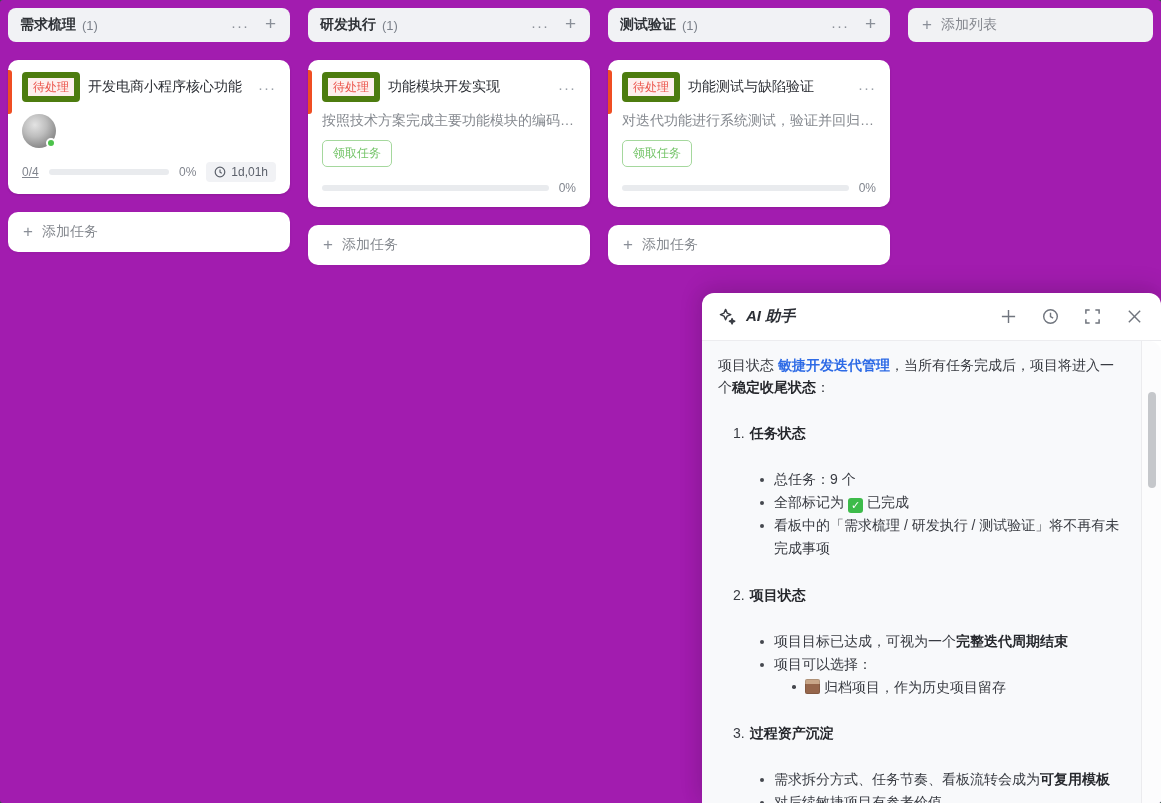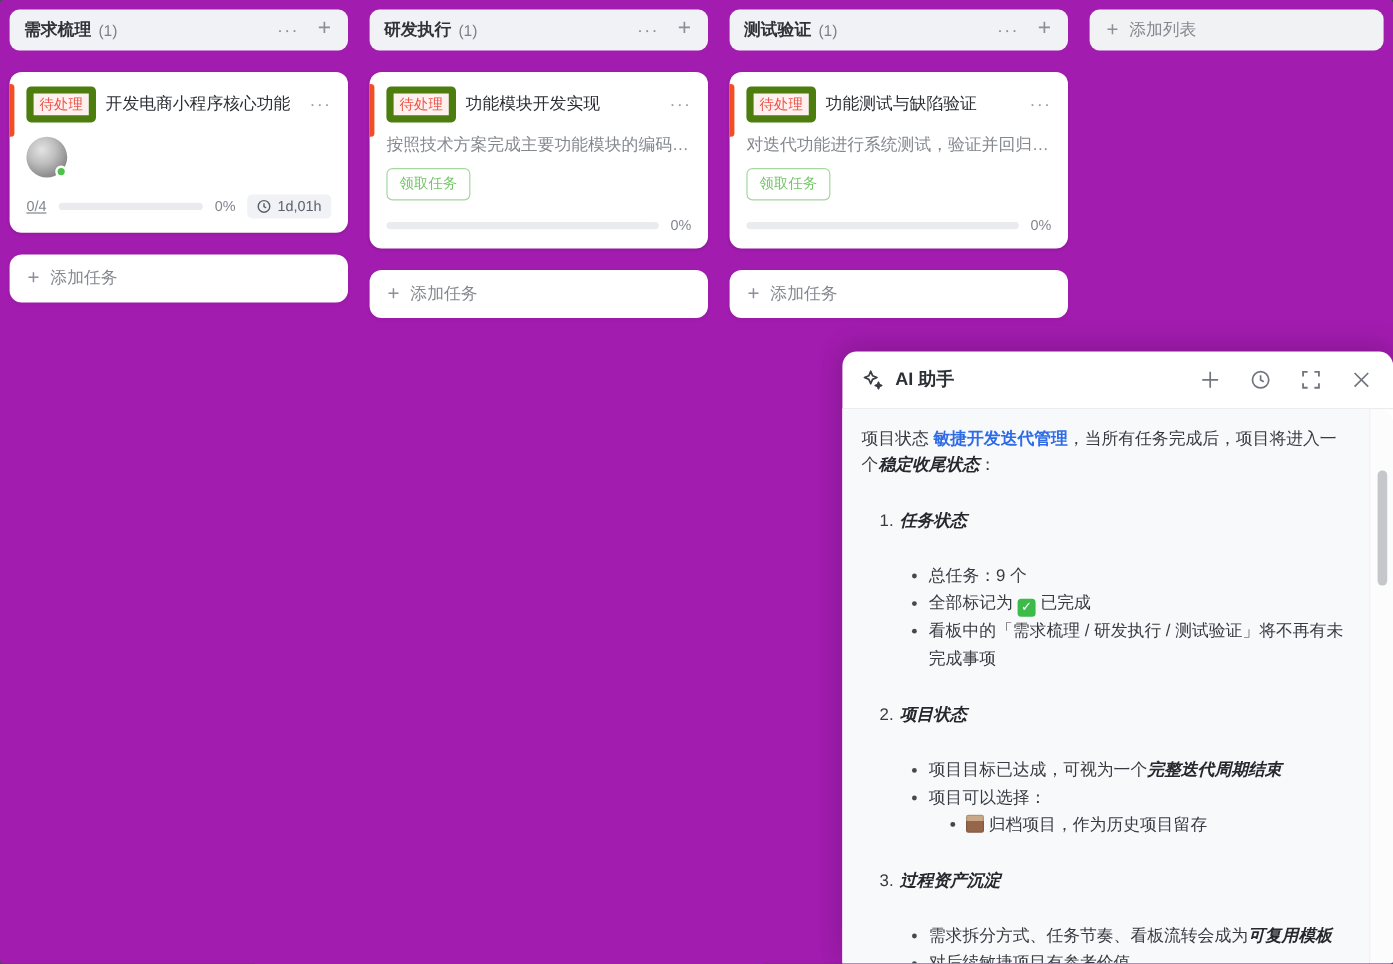--- a/index.html
+++ b/index.html
@@ -40,30 +40,30 @@
   .add-task { margin-top:18px; height:40px; background:#fff; border-radius:10px; display:flex; align-items:center; padding:0 15px;
               color:#85898f; font-size:14px; box-shadow:0 1px 3px rgba(0,0,0,.06); cursor:pointer; }
   .add-task .plus, .add-list .plus { font-size:17px; color:#8a8f98; margin-right:9px; }
 
   .add-list { position:absolute; top:8px; left:908px; width:245px; height:34px; background:#f1f2f4; border-radius:8px;
               display:flex; align-items:center; padding:0 14px; color:#85888f; font-size:14px; cursor:pointer; }
 
   
   .panel { position:absolute; left:702px; top:293px; right:0; bottom:0; background:#fff; border-radius:12px 12px 0 0;
            box-shadow:0 -6px 24px rgba(0,0,0,.12), -4px 0 18px rgba(0,0,0,.06); }
-  .panel-hdr { height:48px; display:flex; align-items:center; padding:0 18px 0 16px; border-bottom:1px solid #ececef; }
+  .panel-hdr { height:48px; display:flex; align-items:center; padding:0 18px 0 16px; border-bottom:1px solid #ececef;font-style:italic; }
   .panel-title { font-size:15px; font-weight:600; color:#2c2f36; margin-left:9px; }
   .hdr-icons { margin-left:auto; display:flex; align-items:center; gap:25px; }
   .hicon { width:17px; height:17px; color:#70757e; cursor:pointer; display:block; }
   .panel-body { position:absolute; left:0; right:20px; top:48px; bottom:0; background:#f8f9fb; padding:13px 20px 0 16px;
                 font-size:14px; line-height:22px; color:#383b42; overflow:hidden; }
   .gutter { position:absolute; right:0; top:48px; bottom:0; width:20px; background:#fcfcfd; border-left:1px solid #ebebee; border-radius:0 12px 0 0; }
   .thumb { position:absolute; left:6px; top:51px; width:8px; height:96px; background:#c5c7cb; border-radius:4px; cursor:pointer; }
   .link { color:#2e6be6; font-weight:700; cursor:pointer; }
-  b, .bold { font-weight:700; color:#26282d;font-style:italic; }
+  b, .bold { font-weight:700; color:#26282d; }
   .sec { margin-top:24px; padding-left:15px; }
   .sec-h { display:flex; gap:5px; }
   .blist { list-style:none; margin-top:24px; padding-left:27px; }
   .blist > li { position:relative; padding-left:14px; line-height:23px; }
   .blist > li::before { content:""; position:absolute; left:0; top:9.5px; width:4px; height:4px; border-radius:50%; background:#45484e; }
   .sublist { list-style:none; padding-left:18px; }
   .sublist > li { position:relative; padding-left:13px; line-height:22px; }
   .sublist > li::before { content:""; position:absolute; left:0; top:9px; width:3.5px; height:3.5px; border-radius:50%; background:#45484e; }
   .emoji { display:inline-block; vertical-align:-2px; margin:0 4px; }
   .e-check { width:15px; height:15px; background:#3dbb4a; border-radius:3px; color:#fff; font-size:11px; font-weight:700;

